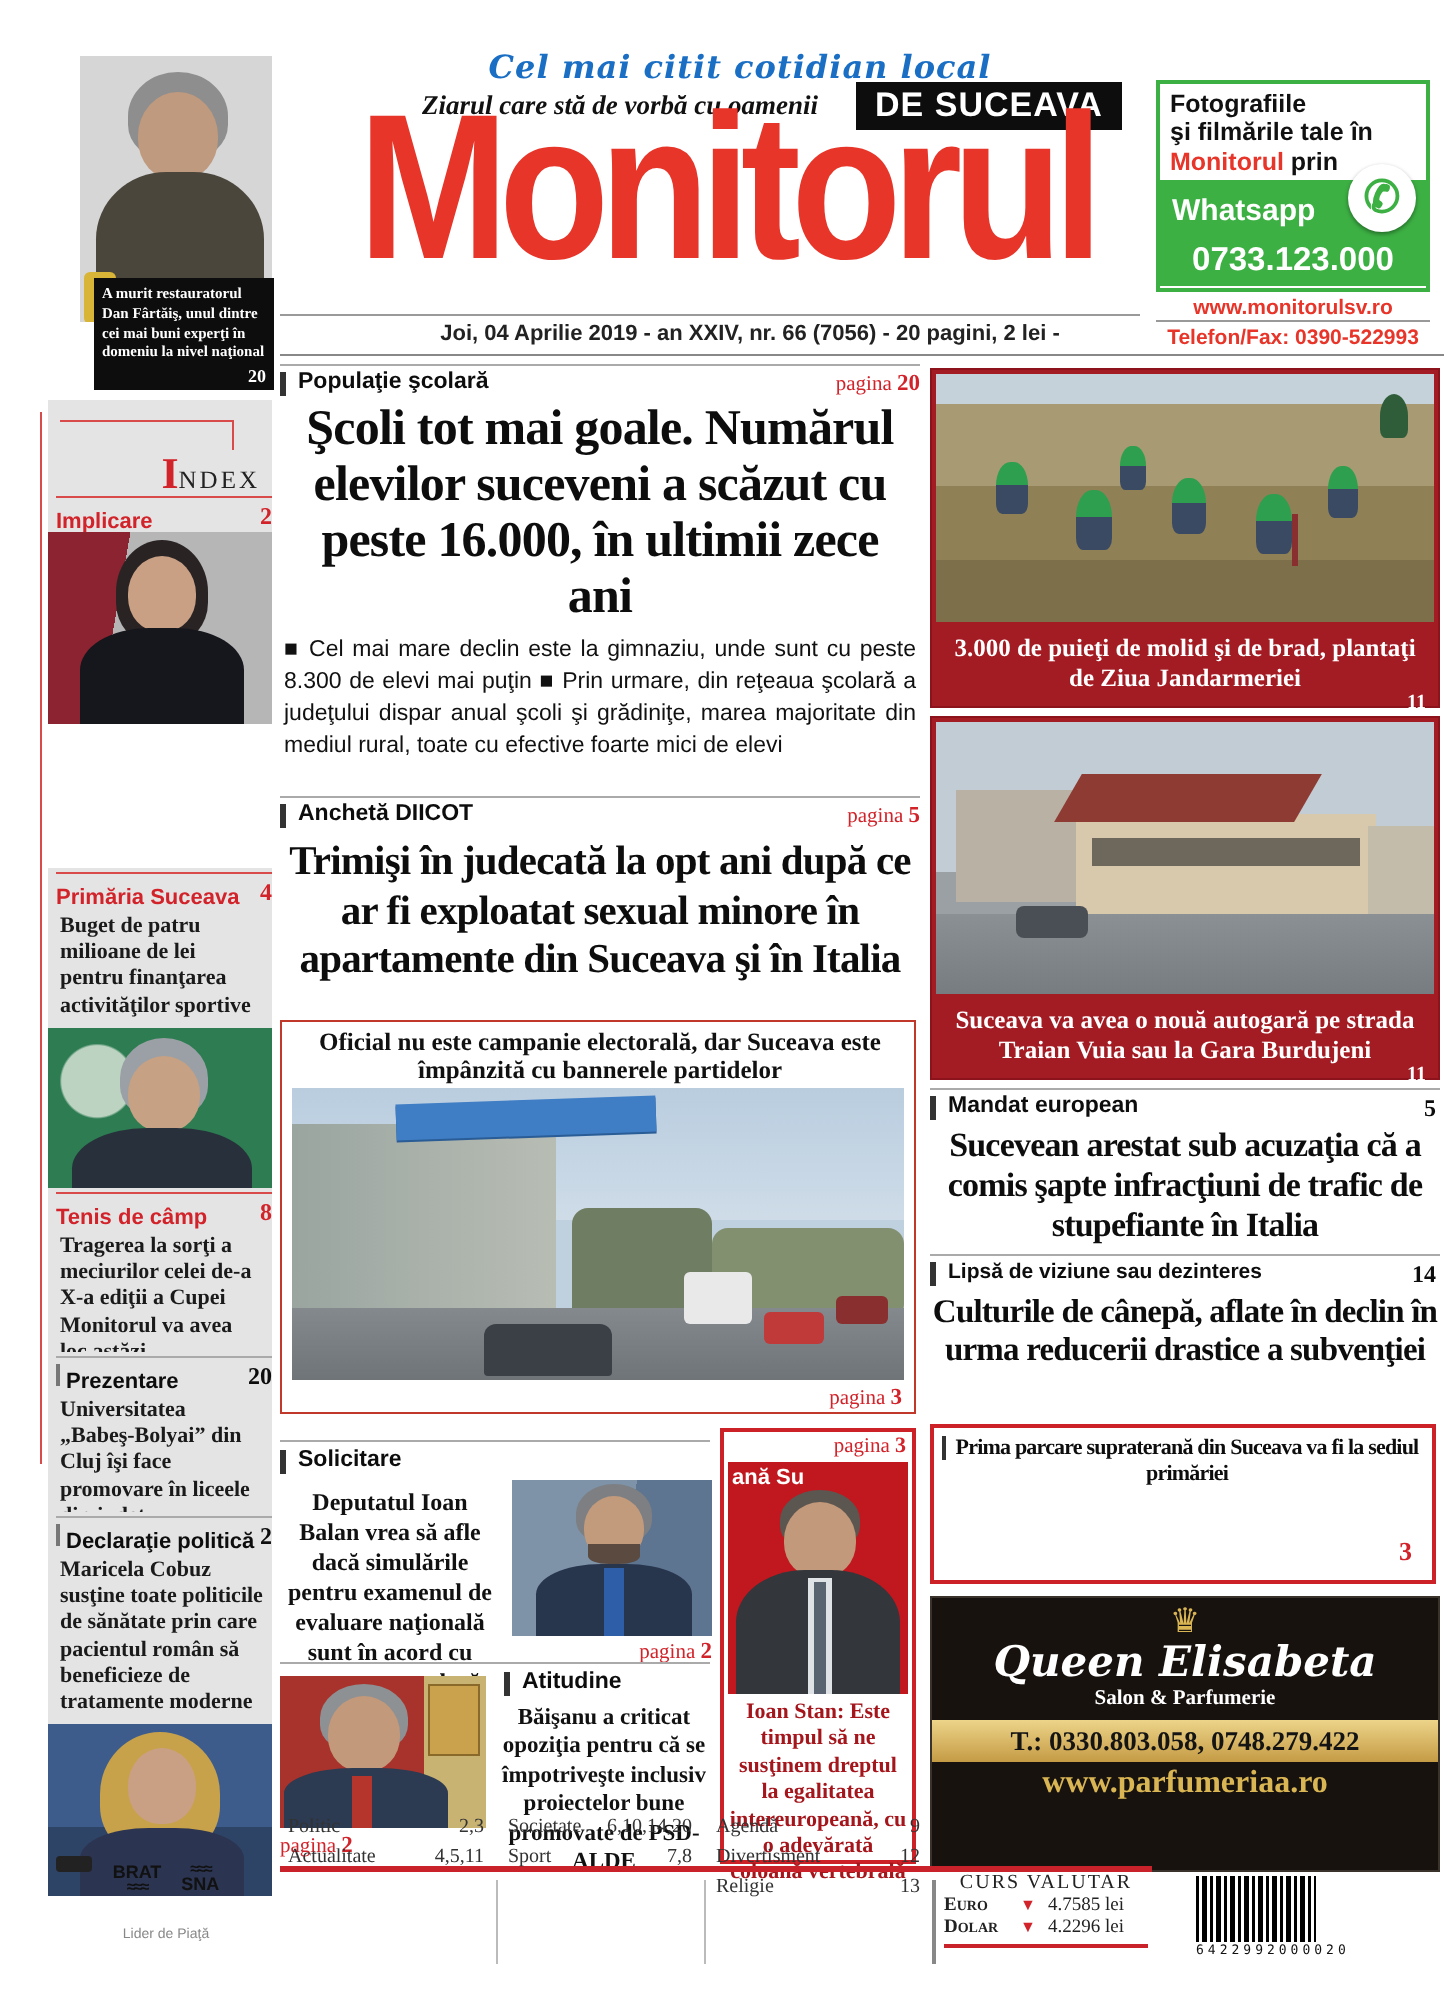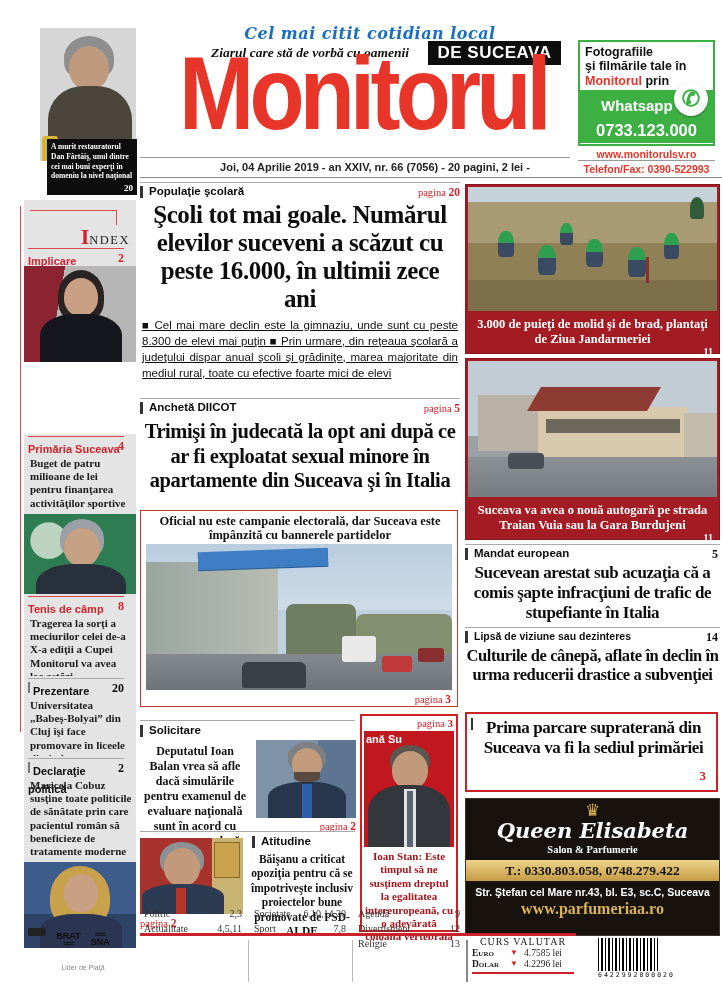--- a/index.html
+++ b/index.html
@@ -21,21 +21,21 @@
     transform:scale(.96,1.1);transform-origin:center top;}
   .obit-photo{left:40px;top:28px;width:96px;height:133px;background:#d6d6d6;overflow:hidden;}
   .obit-box{left:47px;top:139px;width:90px;height:56px;background:#0d0d0d;color:#fff;
     font:bold 7.5px/1.3 "Liberation Serif",serif;padding:3px 4px;box-sizing:border-box;}
   .obit-page{position:absolute;right:4px;bottom:2px;font:bold 9px "Liberation Serif",serif;}
   .wa-box{left:578px;top:40px;width:137px;height:106px;border:2px solid #3cb043;
     background:#fff;box-sizing:border-box;}
   .wa-top{padding:3px 5px 2px 5px;font:bold 12.5px/1.15 "Liberation Sans",sans-serif;color:#111;}
   .wa-brand{color:#e8352a;}
   .wa-bottom{position:relative;background:#3cb043;height:53px;color:#fff;}
-  .wa-app{position:absolute;left:6px;top:7px;font:bold 15px "Liberation Sans",sans-serif;margin-left:15px;}
+  .wa-app{position:absolute;left:6px;top:7px;font:bold 15px "Liberation Sans",sans-serif;}
   .wa-num{position:absolute;left:0;right:0;bottom:3px;text-align:center;
     font:bold 16.5px "Liberation Sans",sans-serif;}
   .wa-icon{position:absolute;right:5px;top:-8px;width:34px;height:34px;border-radius:50%;
     background:#fff;box-shadow:0 1px 2px rgba(0,0,0,.4);}
   .wa-icon::after{content:"✆";position:absolute;left:0;top:0;width:34px;height:34px;
     color:#3cb043;font:bold 22px/34px sans-serif;text-align:center;}
   .site-url{left:578px;top:148px;width:137px;color:#e8352a;font-weight:bold;font-size:10.5px;text-align:center;}
   .phone-fax{left:578px;top:163px;width:137px;color:#e8352a;font-weight:bold;font-size:10.5px;text-align:center;}
   .dateline{left:140px;top:161px;width:470px;font:bold 11px "Liberation Sans",sans-serif;
     color:#222;text-align:center;}
@@ -54,21 +54,21 @@
 
   
   .sb-vline{left:20px;top:206px;width:1px;height:526px;background:#d94a4a;position:absolute;}
   .index-block{left:24px;top:200px;width:112px;height:58px;background:#e4e4e4;}
   .index-bracket{position:absolute;left:6px;top:10px;width:86px;height:14px;
     border-top:1px solid #d94a4a;border-right:1px solid #d94a4a;}
   .index-title{position:absolute;right:6px;top:24px;font-family:"Liberation Serif",serif;color:#222;}
   .index-title .big-i{color:#d2232a;font-weight:bold;font-size:22px;}
   .index-title .rest{font-size:12.5px;letter-spacing:1.5px;}
   .sb-sec{position:absolute;left:24px;width:112px;background:#e4e4e4;}
-  .sb-krow{position:relative;height:15px;margin:2px 12px 0 4px;border-top:1px solid #d94a4a;padding-top:2px;}
+  .sb-krow{position:relative;height:15px;margin:2px 0 0 4px;border-top:1px solid #d94a4a;padding-top:2px;}
   .sb-krow.blk{border-top:1px solid #aaa;}
   .sb-krow .lbl{font:bold 11px "Liberation Sans",sans-serif;color:#d2232a;}
   .sb-krow.blk .lbl{color:#0d0d0d;padding-left:5px;}
   .sb-krow.blk::before{content:"";position:absolute;left:0;top:3px;width:2px;height:11px;background:#777;}
   .sb-krow .pg{position:absolute;right:0;top:2px;font:bold 12px "Liberation Serif",serif;color:#d2232a;}
   .sb-krow.blk .pg{color:#0d0d0d;}
   .sb-txt{font:bold 11px/1.2 "Liberation Serif",serif;color:#1a1a1a;padding:3px 4px 4px 6px;}
   .sb-photo{position:relative;width:112px;overflow:hidden;}
 
   
@@ -259,21 +259,21 @@
   </div>
   <div class="abs leader">Lider de Piaţă</div>
 
   <div class="rule" style="left:140px;top:182px;width:320px;background:#aaa;"></div>
   <div class="krow" style="left:140px;top:185px;width:320px;">
     <span class="tick"></span>
     <span class="klabel">Populaţie şcolară</span>
     <span class="kpage"><span>pagina</span> <b>20</b></span>
   </div>
   <div class="hl" style="left:142px;top:201px;width:316px;font-size:25px;line-height:1.12;">Şcoli tot mai goale. Numărul elevilor suceveni a scăzut cu peste 16.000, în ultimii zece ani</div>
-  <div class="abs" style="left:142px;top:318px;width:316px;font:11.5px/1.38 'Liberation Sans',sans-serif;color:#111;text-align:justify;text-decoration:underline;">■ Cel mai mare declin este la gimnaziu, unde sunt cu peste 8.300 de elevi mai puţin ■ Prin urmare, din reţeaua şcolară a judeţului dispar anual şcoli şi grădiniţe, marea majoritate din mediul rural, toate cu efective foarte mici de elevi</div>
+  <div class="abs" style="left:142px;top:318px;width:316px;font:11.5px/1.38 'Liberation Sans',sans-serif;color:#111;text-align:justify;">■ Cel mai mare declin este la gimnaziu, unde sunt cu peste 8.300 de elevi mai puţin ■ Prin urmare, din reţeaua şcolară a judeţului dispar anual şcoli şi grădiniţe, marea majoritate din mediul rural, toate cu efective foarte mici de elevi</div>
 
   <div class="rule" style="left:140px;top:398px;width:320px;background:#aaa;"></div>
   <div class="krow" style="left:140px;top:401px;width:320px;">
     <span class="tick"></span>
     <span class="klabel">Anchetă DIICOT</span>
     <span class="kpage"><span>pagina</span> <b>5</b></span>
   </div>
   <div class="hl" style="left:140px;top:419px;width:320px;font-size:20.5px;line-height:1.2;">Trimişi în judecată la opt ani după ce ar fi exploatat sexual minore în apartamente din Suceava şi în Italia</div>
 
   <div class="abs banner-box">
@@ -338,30 +338,29 @@
   <div class="rule" style="left:465px;top:627px;width:255px;background:#aaa;"></div>
   <div class="krow" style="left:465px;top:630px;width:255px;">
     <span class="tick"></span>
     <span class="klabel" style="font-size:10.5px;">Lipsă de viziune sau dezinteres</span>
     <span class="kpagenum">14</span>
   </div>
   <div class="hl" style="left:465px;top:646px;width:255px;font-size:16.5px;line-height:1.18;">Culturile de cânepă, aflate în declin în urma reducerii drastice a subvenţiei</div>
 
   <div class="abs parcare">
     <span class="tick"></span>
-    <div class="hl" style="left:8px;top:4px;width:237px;font-size:17px;line-height:1.15;">Prima parcare supraterană din Suceava va fi la sediul primăriei</div>
+    <div class="hl" style="left:8px;top:4px;width:237px;font-size:11px;line-height:1.15;">Prima parcare supraterană din Suceava va fi la sediul primăriei</div>
     <span class="pg3">3</span>
   </div>
 
   <div class="abs ad">
     <div class="crown">♛</div>
     <div class="brand">Queen Elisabeta</div>
     <div class="tag">Salon &amp; Parfumerie</div>
     <div class="gold">T.: 0330.803.058, 0748.279.422</div>
-    <div class="addr">Str. Ştefan cel Mare nr.43, bl. E3, sc.C, Suceava</div>
     <div class="web">www.parfumeriaa.ro</div>
   </div>
 
   <div class="rule" style="left:140px;top:720px;width:215px;background:#aaa;"></div>
   <div class="krow" style="left:140px;top:724px;width:215px;">
     <span class="tick"></span>
     <span class="klabel">Solicitare</span>
   </div>
   <div class="midtxt" style="left:140px;top:744px;width:110px;">Deputatul Ioan Balan vrea să afle dacă simulările pentru examenul de evaluare naţională sunt în acord cu programa şcolară</div>
   <div class="ph" style="left:256px;top:740px;width:100px;height:78px;background:linear-gradient(100deg,#7e93a8 0 55%,#5d7590 55%);">

